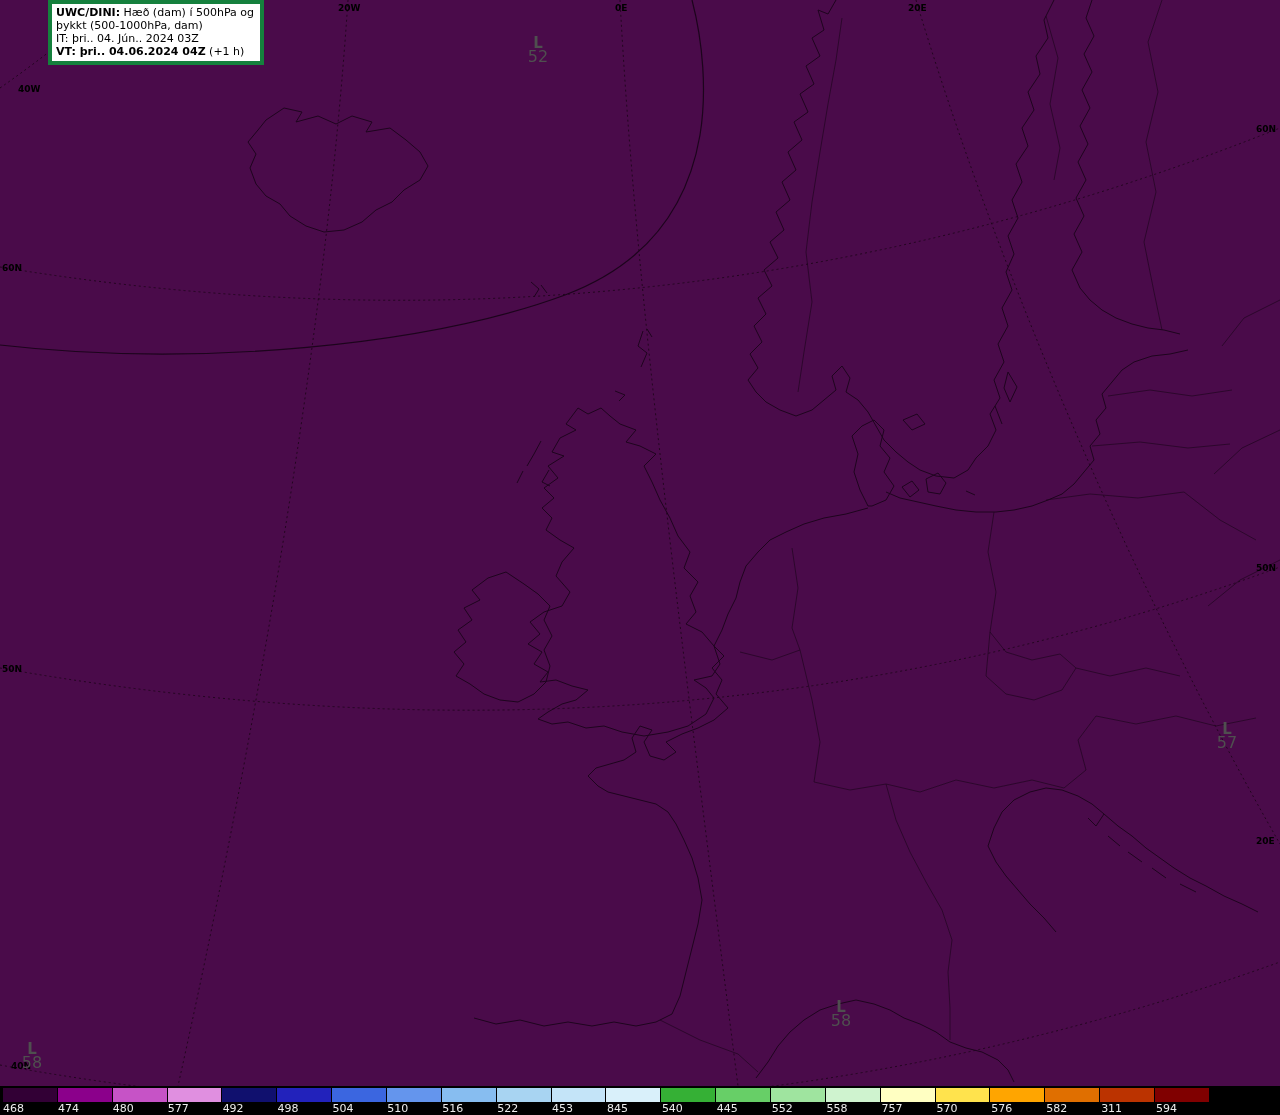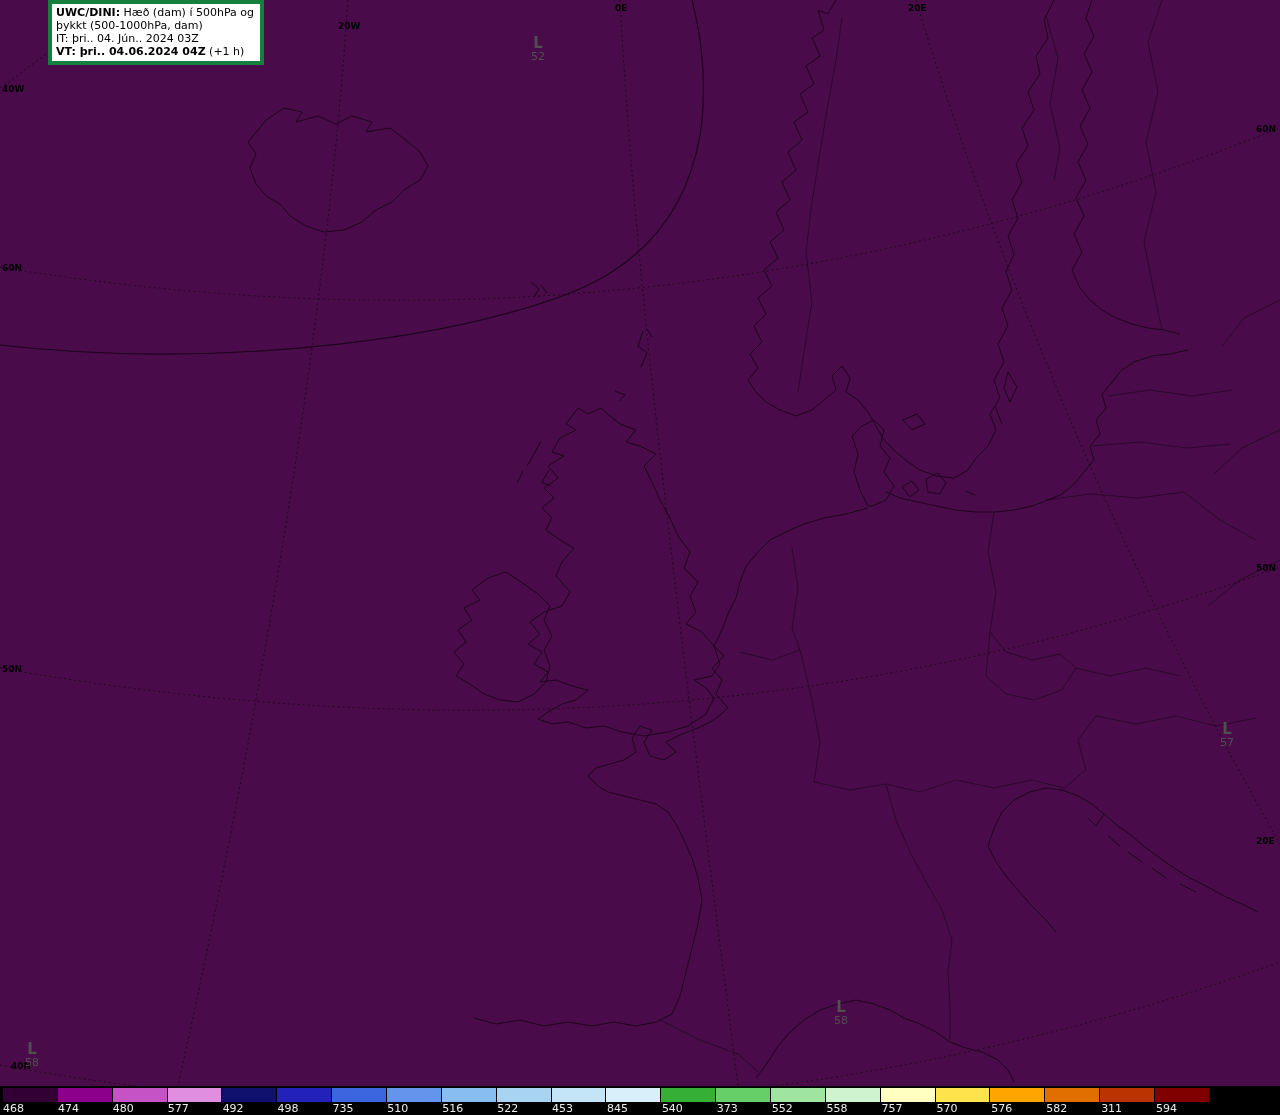--- a/index.html
+++ b/index.html
@@ -20,21 +20,21 @@
   .contours path { fill:none; stroke:var(--contour-color,#1c041c); stroke-width:1.2; }
   .grid-label {
     position:absolute; color:var(--grid-label-color,#000);
     font-size:9px; font-weight:bold; line-height:10px; white-space:nowrap;
   }
   .pressure-marker {
     position:absolute; transform:translateX(-50%);
     text-align:center; color:var(--marker-color,#4f4f4f); white-space:nowrap;
   }
   .pm-symbol { display:block; font-size:15px; font-weight:bold; line-height:15px; }
-  .pm-value  { display:block; font-size:11px; line-height:11px; }
+  .pm-value  { display:block; font-size:16px; line-height:11px; }
   
   #title-box {
     position:absolute; left:0; top:0; background:#ffffff; color:#000;
     border:4px solid #15803d; padding:2px 6px 3px 4px;
     font-size:11px; line-height:13px; white-space:nowrap; z-index:5;margin-left:48px;
   }
   #title-box .b { font-weight:bold; }
   
   #colorbar {
     position:absolute; left:0; top:1086px; width:1212px; height:29px;
@@ -109,24 +109,24 @@
         <path d="M1076,668 L1110,676 L1146,668 L1180,676"></path>
         <path d="M660,1020 L700,1040 L738,1054 L758,1072"></path>
         <path d="M1184,492 L1220,520 L1256,540"></path>
         <path d="M1280,560 L1240,580 L1208,606"></path>
         <path d="M1280,300 L1244,318 L1222,346"></path>
         <path d="M1280,430 L1242,448 L1214,474"></path>
       </g>
     </svg>
 
     <div id="grid-labels">
-        <div class="grid-label" style="left: 338px; top: 21px;">20W</div>
+        <div class="grid-label" style="left: 338px; top: 3px;">20W</div>
         <div class="grid-label" style="left: 615px; top: 3px;">0E</div>
         <div class="grid-label" style="left: 908px; top: 3px;">20E</div>
-        <div class="grid-label" style="left: 2px; top: 84px;">40W</div>
+        <div class="grid-label" style="left: 18px; top: 84px;">40W</div>
         <div class="grid-label" style="left: 2px; top: 263px;">60N</div>
         <div class="grid-label" style="left: 2px; top: 664px;">50N</div>
         <div class="grid-label" style="left: 11px; top: 1061px;">40N</div>
         <div class="grid-label" style="left: 1256px; top: 124px;">60N</div>
         <div class="grid-label" style="left: 1256px; top: 563px;">50N</div>
         <div class="grid-label" style="left: 1256px; top: 836px;">20E</div>
       </div>
     <div id="pressure-markers">
         <div class="pressure-marker" style="left: 538px; top: 36px;">
           <span class="pm-symbol">L</span>
@@ -179,28 +179,28 @@
         <div class="cb-seg" style="background: rgb(187, 51, 0);"></div>
         <div class="cb-seg" style="background: rgb(128, 0, 0);"></div>
       </div>
     <div id="colorbar-labels">
         <div class="cb-label">468</div>
         <div class="cb-label">474</div>
         <div class="cb-label">480</div>
         <div class="cb-label">577</div>
         <div class="cb-label">492</div>
         <div class="cb-label">498</div>
-        <div class="cb-label">735</div>
+        <div class="cb-label">504</div>
         <div class="cb-label">510</div>
         <div class="cb-label">516</div>
         <div class="cb-label">522</div>
         <div class="cb-label">453</div>
         <div class="cb-label">845</div>
         <div class="cb-label">540</div>
-        <div class="cb-label">373</div>
+        <div class="cb-label">445</div>
         <div class="cb-label">552</div>
         <div class="cb-label">558</div>
         <div class="cb-label">757</div>
         <div class="cb-label">570</div>
         <div class="cb-label">576</div>
         <div class="cb-label">582</div>
         <div class="cb-label">311</div>
         <div class="cb-label">594</div>
       </div>
   </div>

